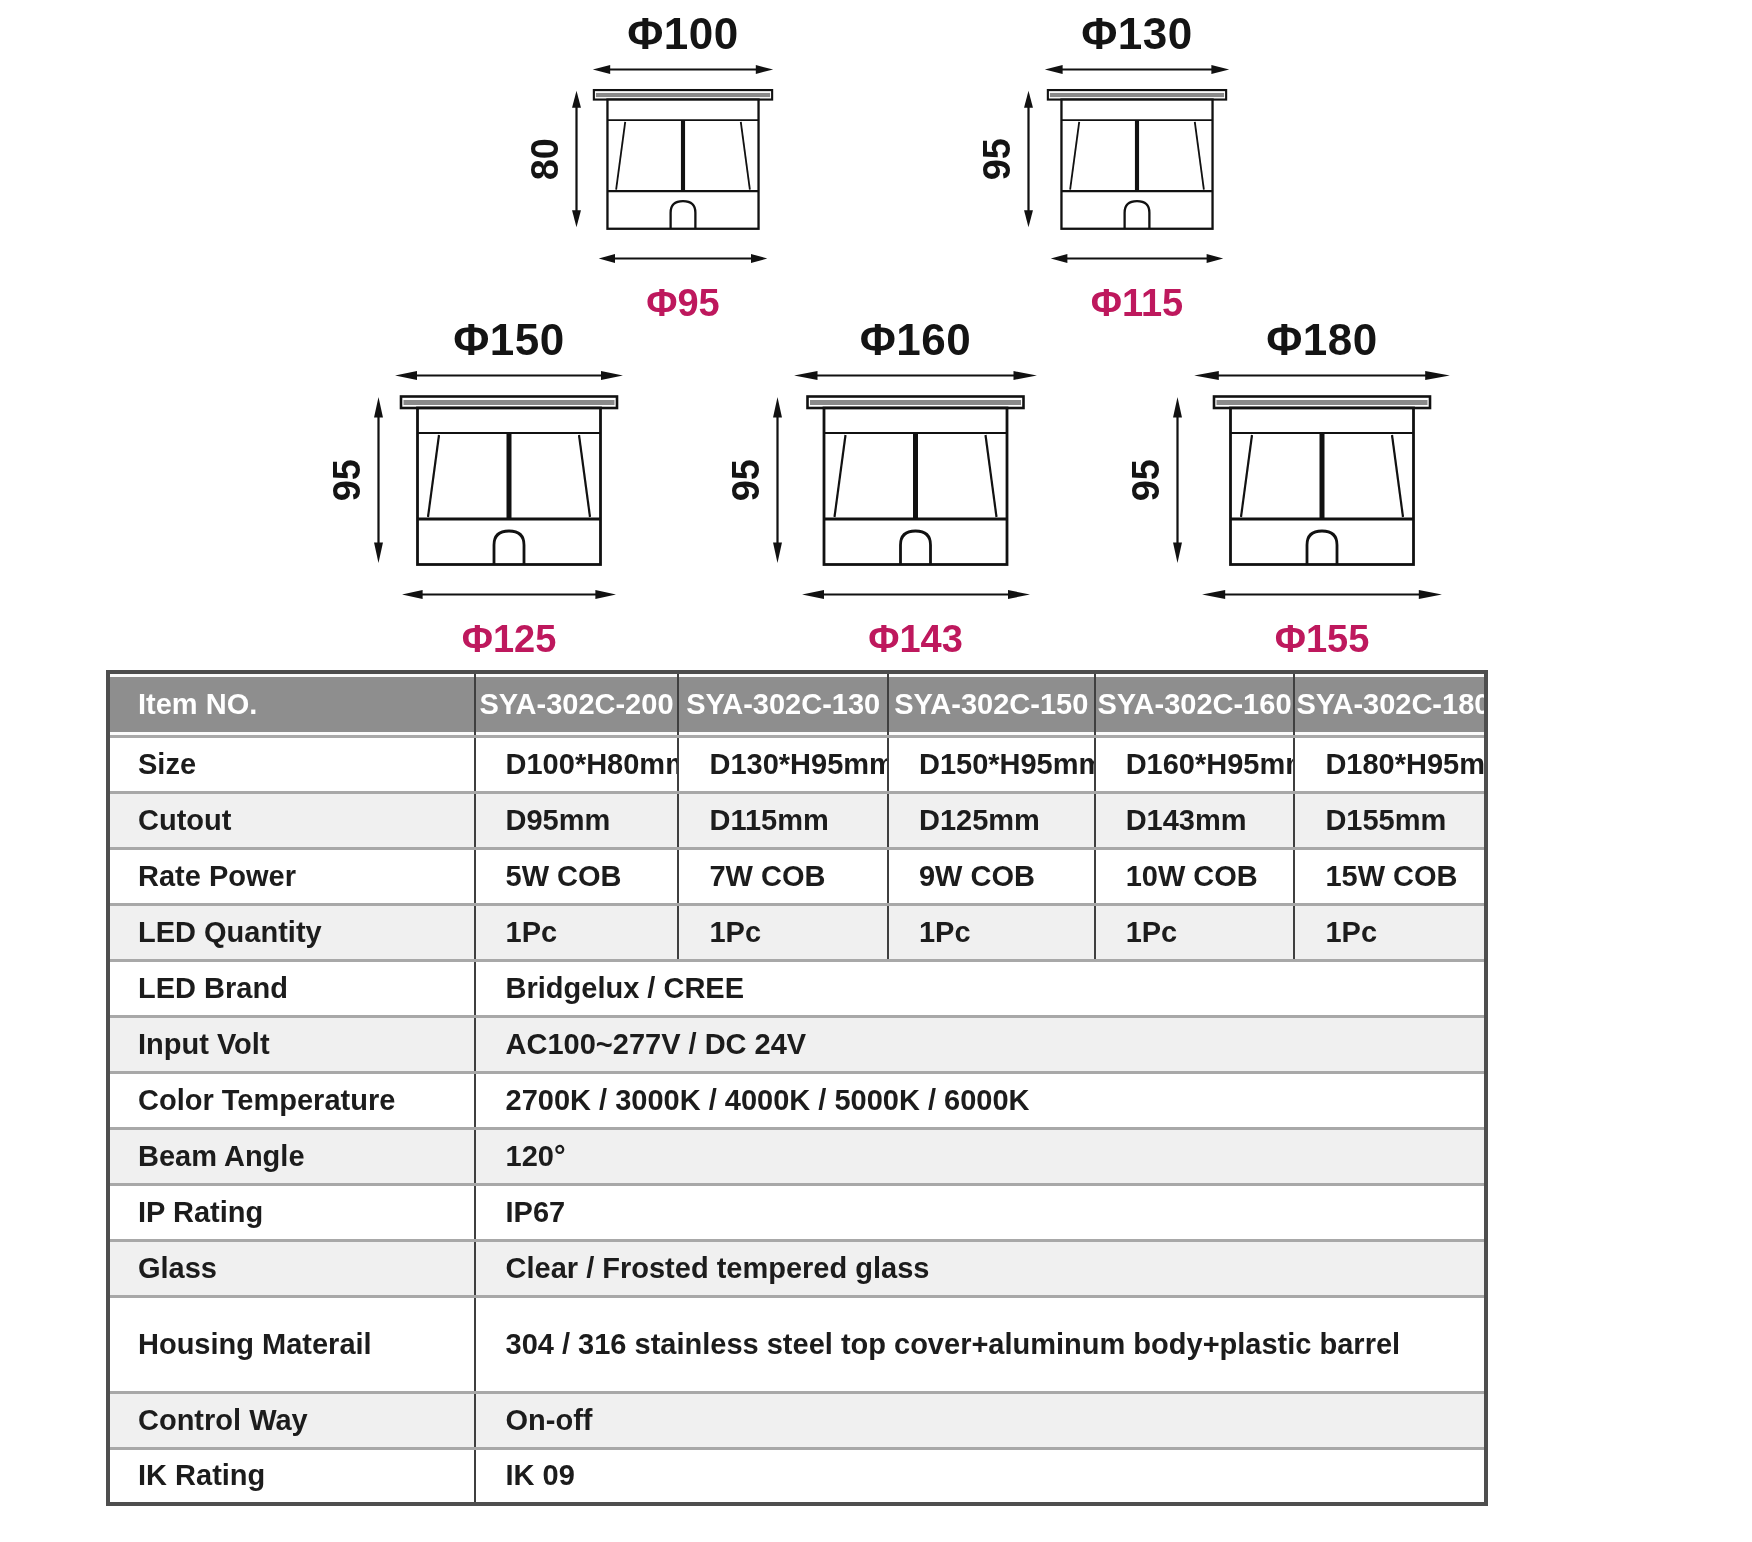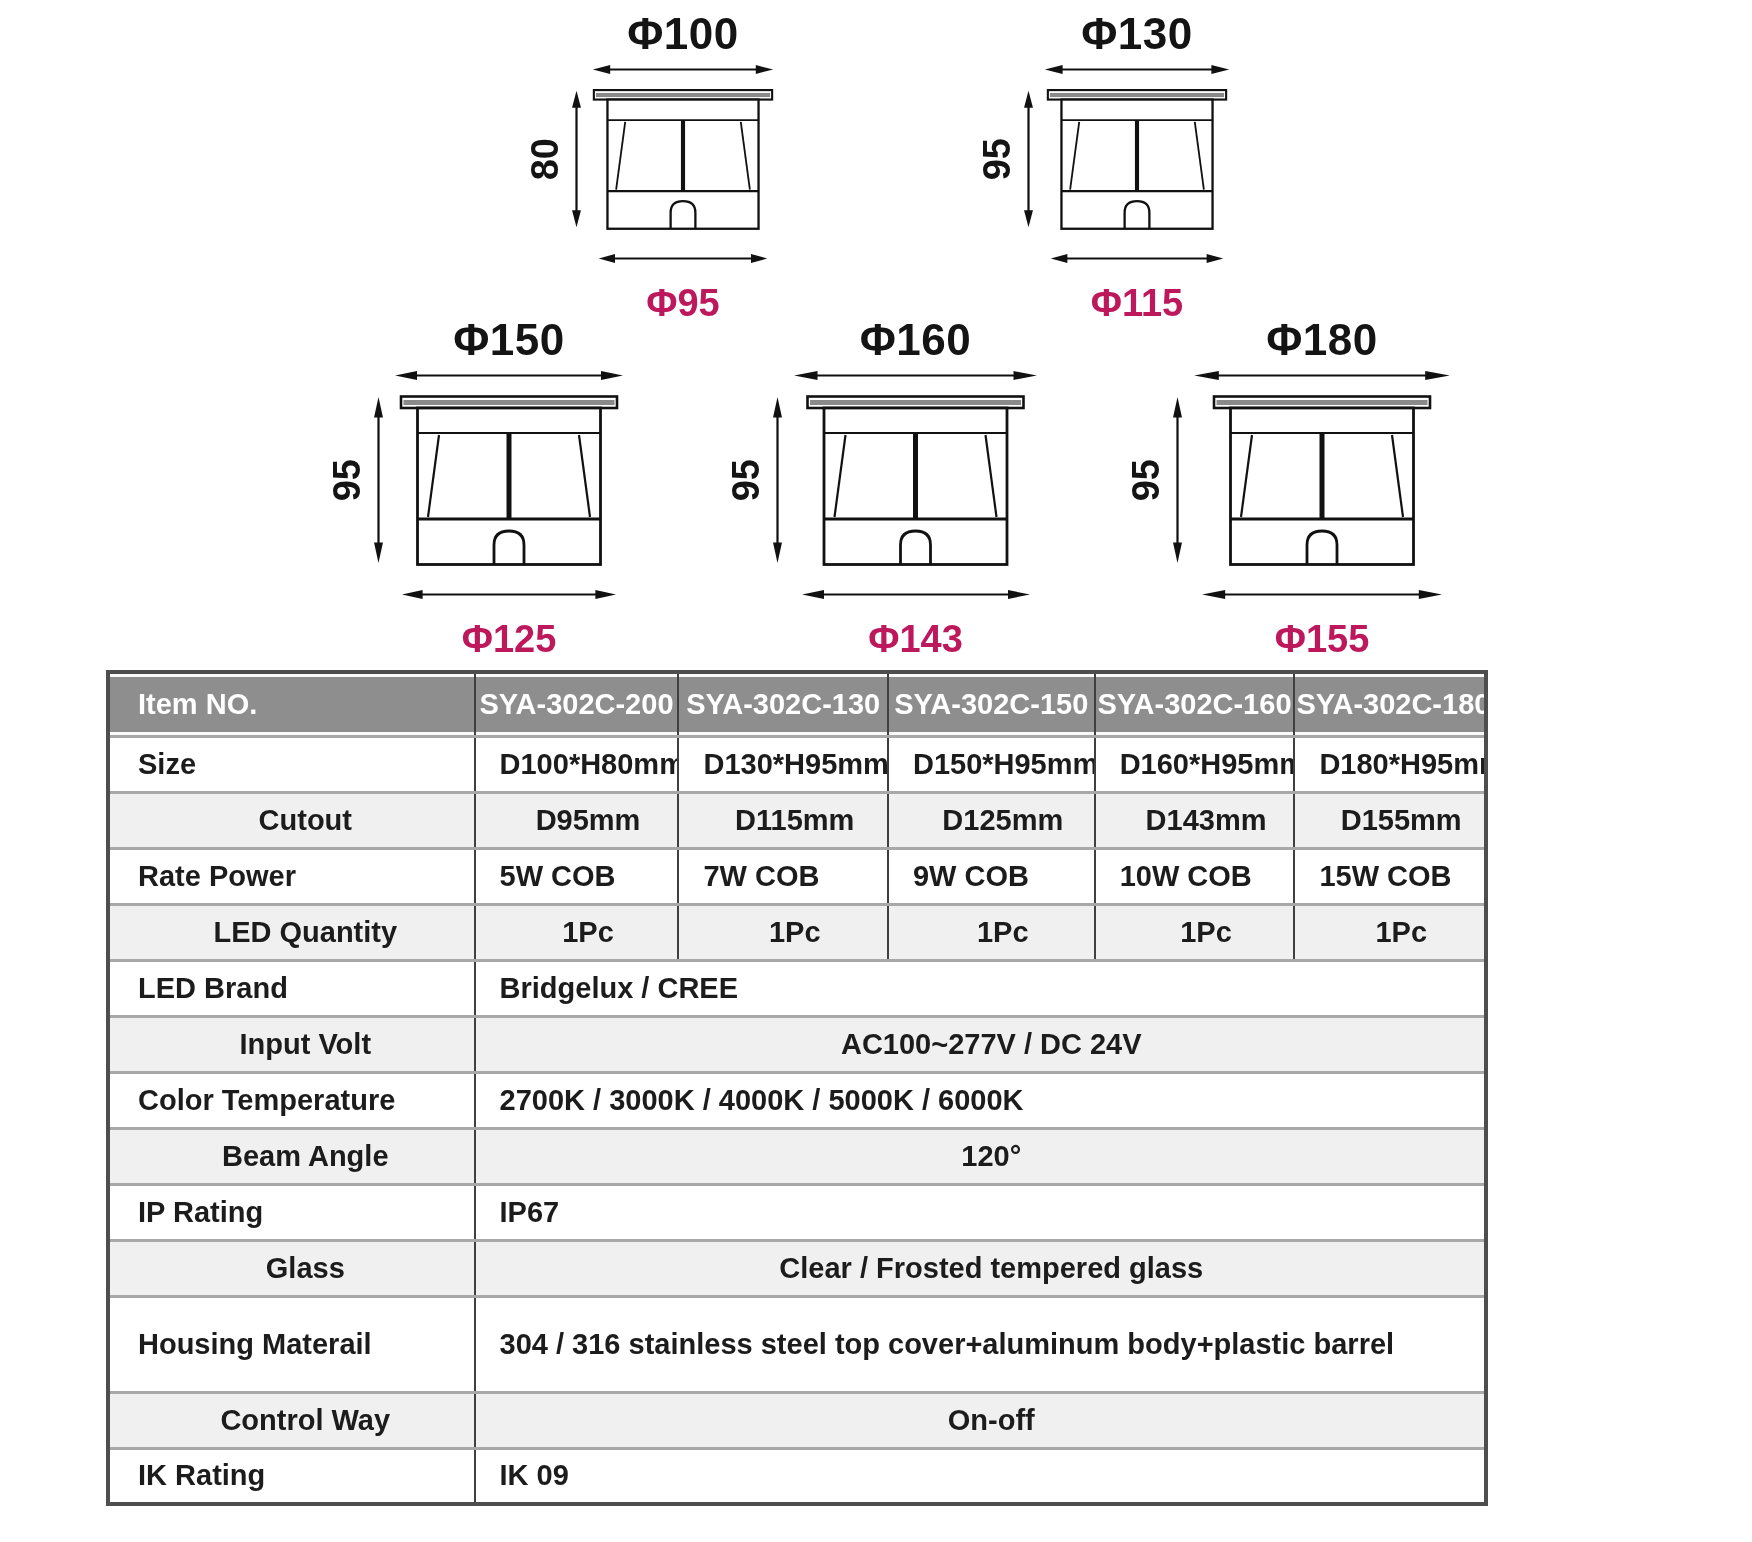--- a/index.html
+++ b/index.html
@@ -24,22 +24,22 @@
              border-top:3px solid #a8a8a8;border-bottom:3px solid #a8a8a8;
              overflow:hidden;white-space:nowrap;}
   table.spec thead tr{height:64px;}
   table.spec tbody tr{height:56px;}
   table.spec tbody tr.tall{height:96px;}
   th.hlbl{background:#8e8e8e;color:#ffffff;text-align:left;padding-left:28px;font-weight:700;
           box-shadow:inset 0 3px 0 #fbfbfb, inset 0 -3px 0 #fbfbfb;}
   th.hcol{background:#8e8e8e;color:#ffffff;text-align:center;font-weight:700;
           box-shadow:inset 0 3px 0 #fbfbfb, inset 0 -3px 0 #fbfbfb;}
   td.lbl{text-align:left;padding-left:28px;}
-  td.val{text-align:left;padding-left:24px;}
-  tr.shaded td{background:#f0f0f0;text-align:center;}
+  td.val{text-align:left;padding-left:30px;}
+  tr.shaded td{background:#f0f0f0;}
 </style>
 </head>
 <body>
 
 <svg width="0" height="0" style="position:absolute" aria-hidden="true">
   <symbol id="fixture-symbol" viewBox="0 0 220 172">
     <rect x="2" y="2.5" width="216" height="11.5" fill="#ffffff" stroke="#111" stroke-width="2.6"></rect>
     <rect x="4.5" y="6" width="211" height="5" fill="#8a8a8a" stroke="none"></rect>
     <rect x="18.5" y="14" width="183" height="156.5" fill="#ffffff" stroke="#111" stroke-width="2.8"></rect>
     <line x1="18.5" y1="39" x2="201.5" y2="39" stroke="#111" stroke-width="2.2"></line>

